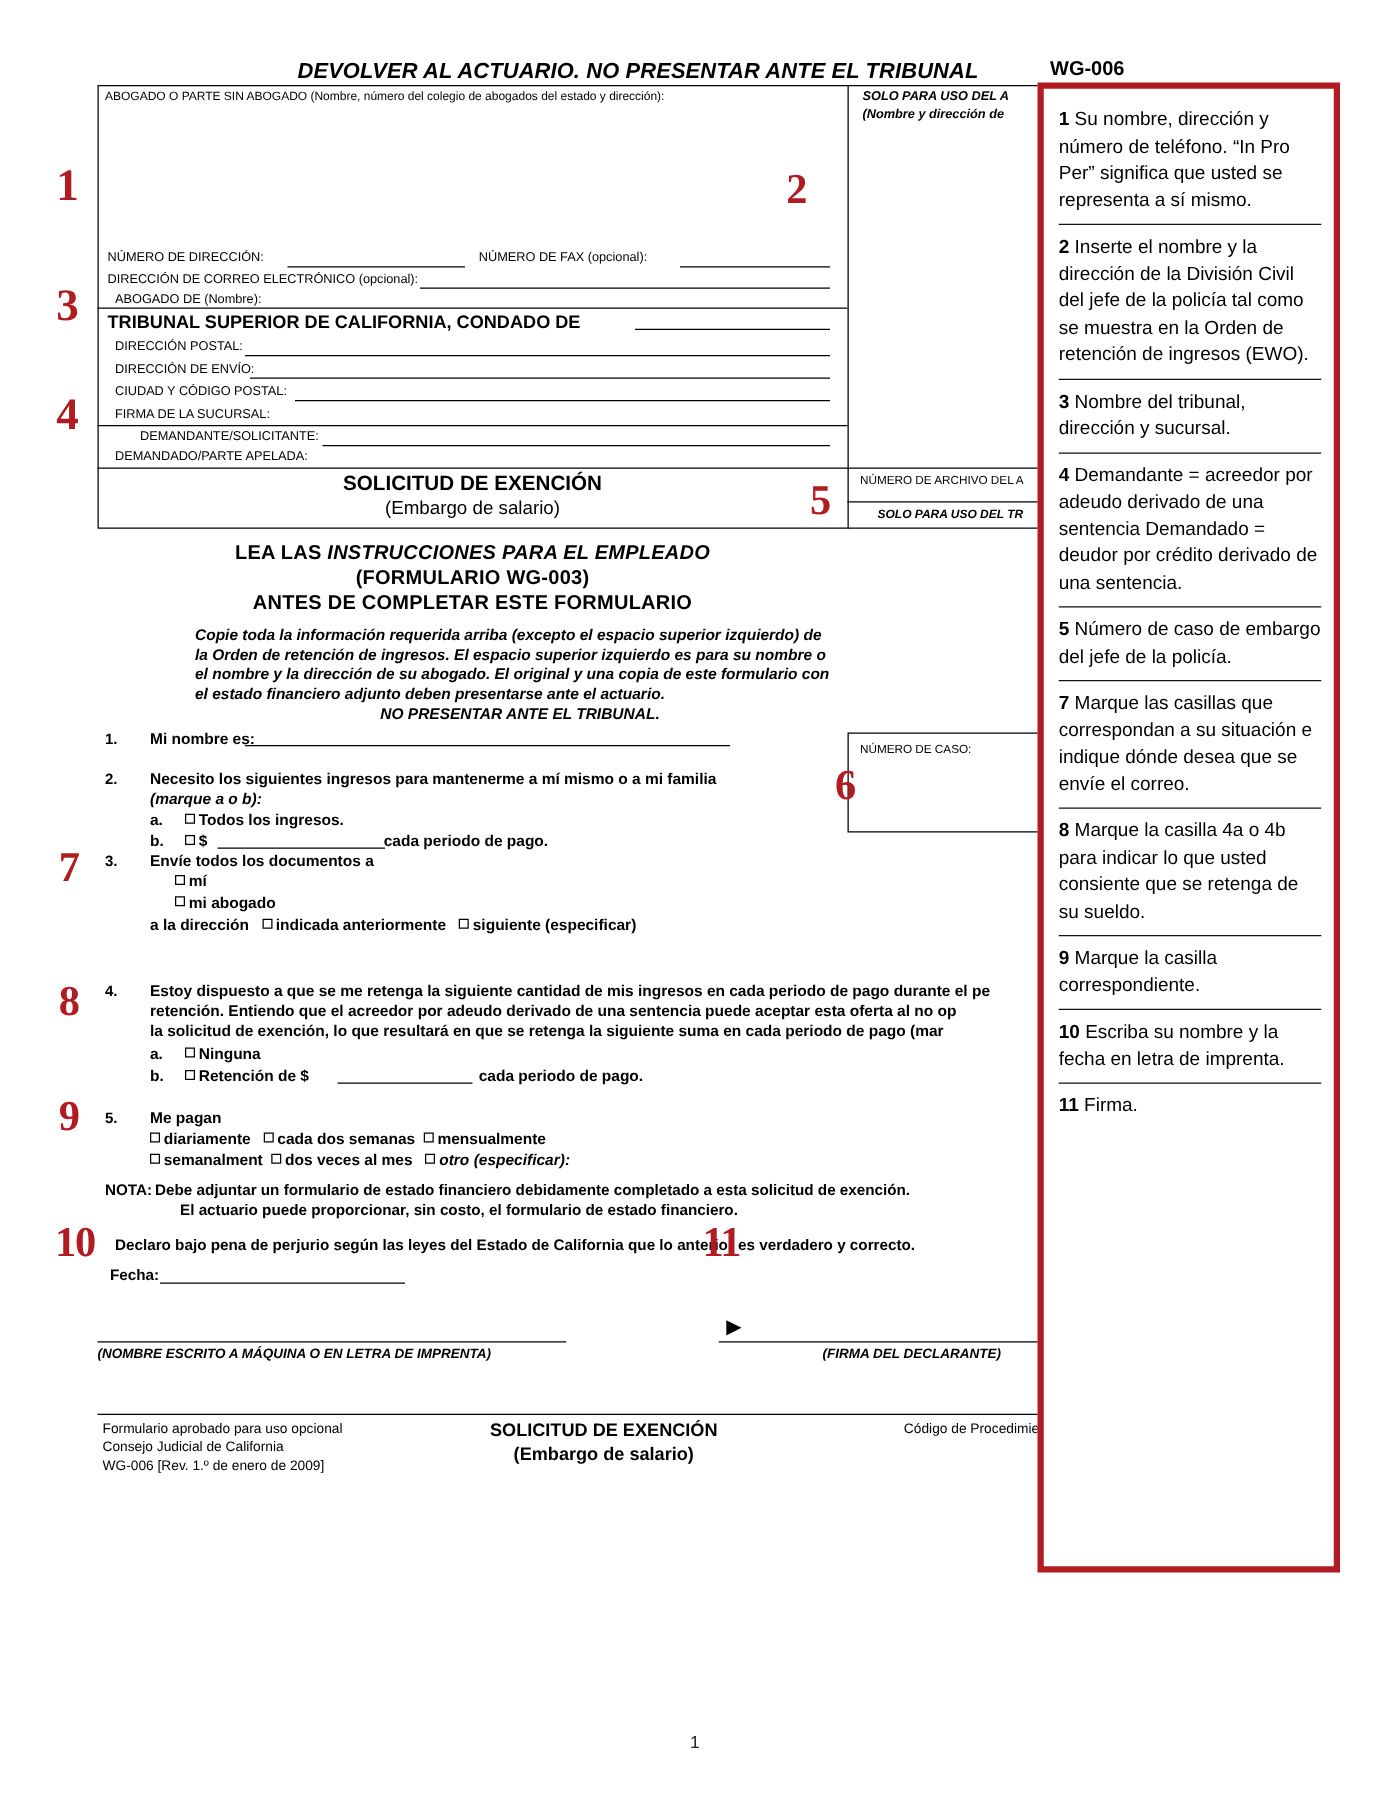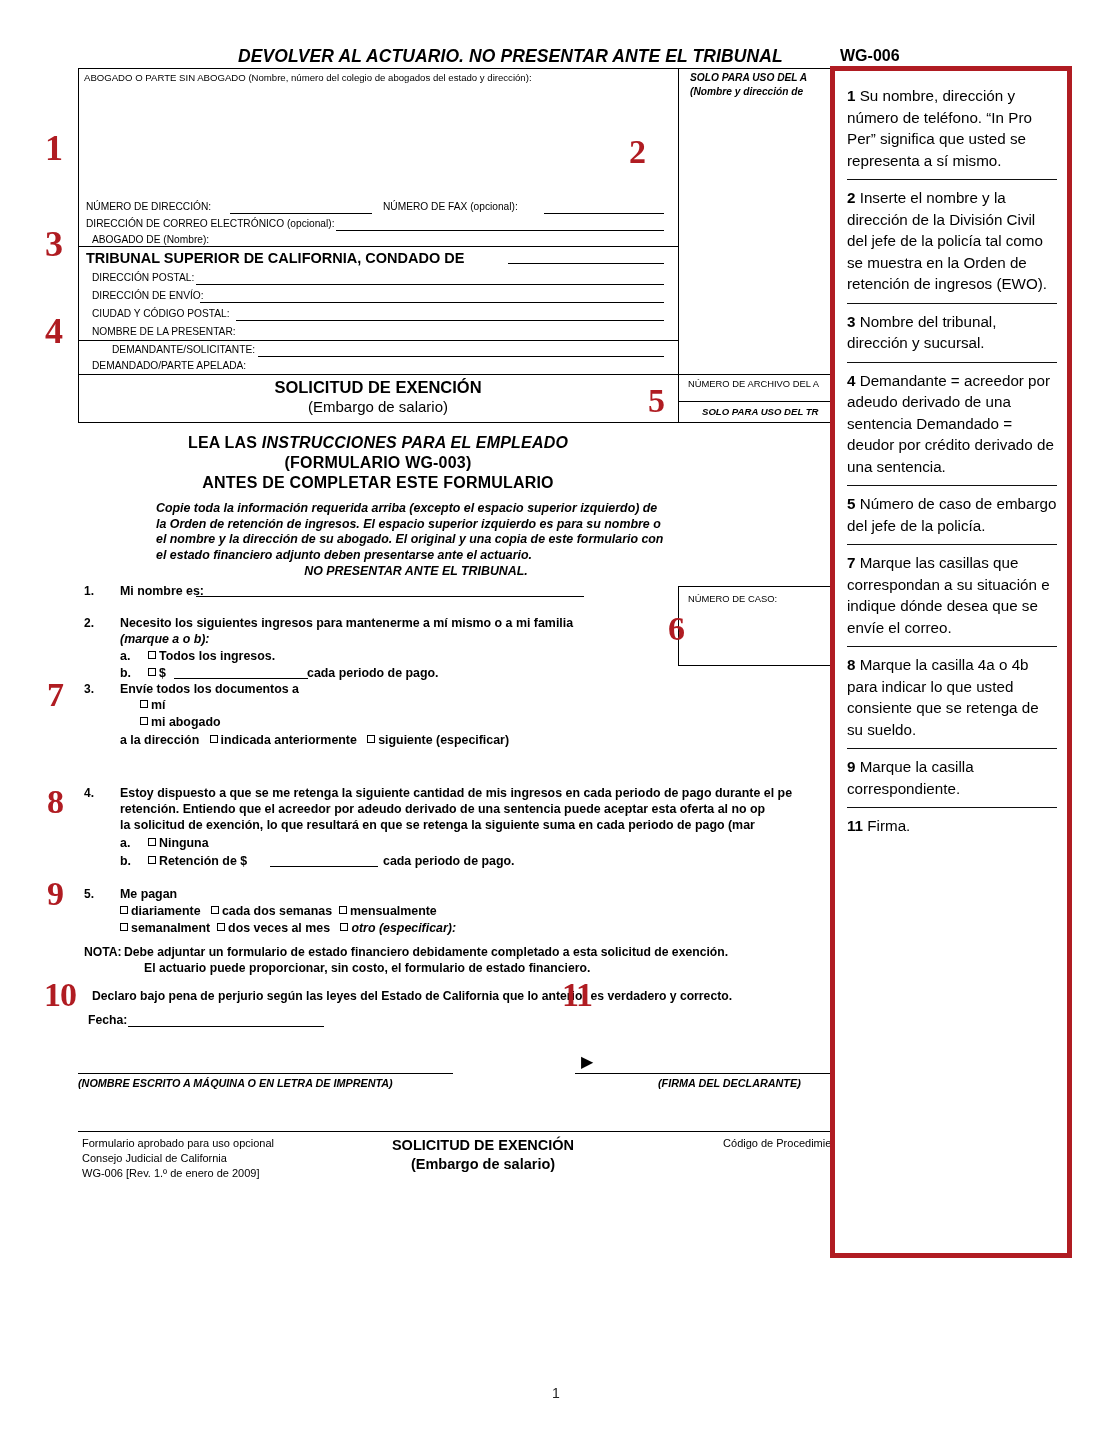--- a/index.html
+++ b/index.html
@@ -192,21 +192,21 @@
       <span>DIRECCIÓN DE ENVÍO:</span>
     </div>
     <div class="rule" style="left:122px;top:256px;width:464px;"></div>
 
     <div class="lbl" style="left:14px;top:262px;">
       <span>CIUDAD Y CÓDIGO POSTAL:</span>
     </div>
     <div class="rule" style="left:158px;top:274px;width:428px;"></div>
 
     <div class="lbl" style="left:14px;top:280px;">
-      <span>NOMBRE DE LA PRESENTAR:</span>
+      <span>FIRMA DE LA SUCURSAL:</span>
     </div>
 
     <div class="rule" style="left:0px;top:294px;width:600px;border-bottom:1.5px solid #000;"></div>
     <div class="lbl" style="left:34px;top:298px;">
       <span>DEMANDANTE/SOLICITANTE:</span>
     </div>
     <div class="rule" style="left:180px;top:310px;width:406px;"></div>
     <div class="lbl" style="left:14px;top:314px;">
       <span>DEMANDADO/PARTE APELADA:</span>
     </div>
@@ -415,19 +415,20 @@
   <div id="panel">
     <div id="panel-inner">
       <div class="note-item"><span class="num">1</span><span> Su nombre, dirección y número de teléfono. “In Pro Per” significa que usted se representa a sí mismo.</span></div>
       <div class="note-item"><span class="num">2</span><span> Inserte el nombre y la dirección de la División Civil del jefe de la policía tal como se muestra en la Orden de retención de ingresos (EWO).</span></div>
       <div class="note-item"><span class="num">3</span><span> Nombre del tribunal, dirección y sucursal.</span></div>
       <div class="note-item"><span class="num">4</span><span> Demandante = acreedor por adeudo derivado de una sentencia Demandado = deudor por crédito derivado de una sentencia.</span></div>
       <div class="note-item"><span class="num">5</span><span> Número de caso de embargo del jefe de la policía.</span></div>
       <div class="note-item"><span class="num">7</span><span> Marque las casillas que correspondan a su situación e indique dónde desea que se envíe el correo.</span></div>
       <div class="note-item"><span class="num">8</span><span> Marque la casilla 4a o 4b para indicar lo que usted consiente que se retenga de su sueldo.</span></div>
       <div class="note-item"><span class="num">9</span><span> Marque la casilla correspondiente.</span></div>
+      <div class="note-item"><span class="num">10</span><span>  Escriba su nombre y la fecha en letra de imprenta.</span></div>
       <div class="note-item"><span class="num">11</span><span> Firma.</span></div>
     </div>
   </div>
 
   <div id="pageno">1</div>
 
 </div>
 
 </body></html>

